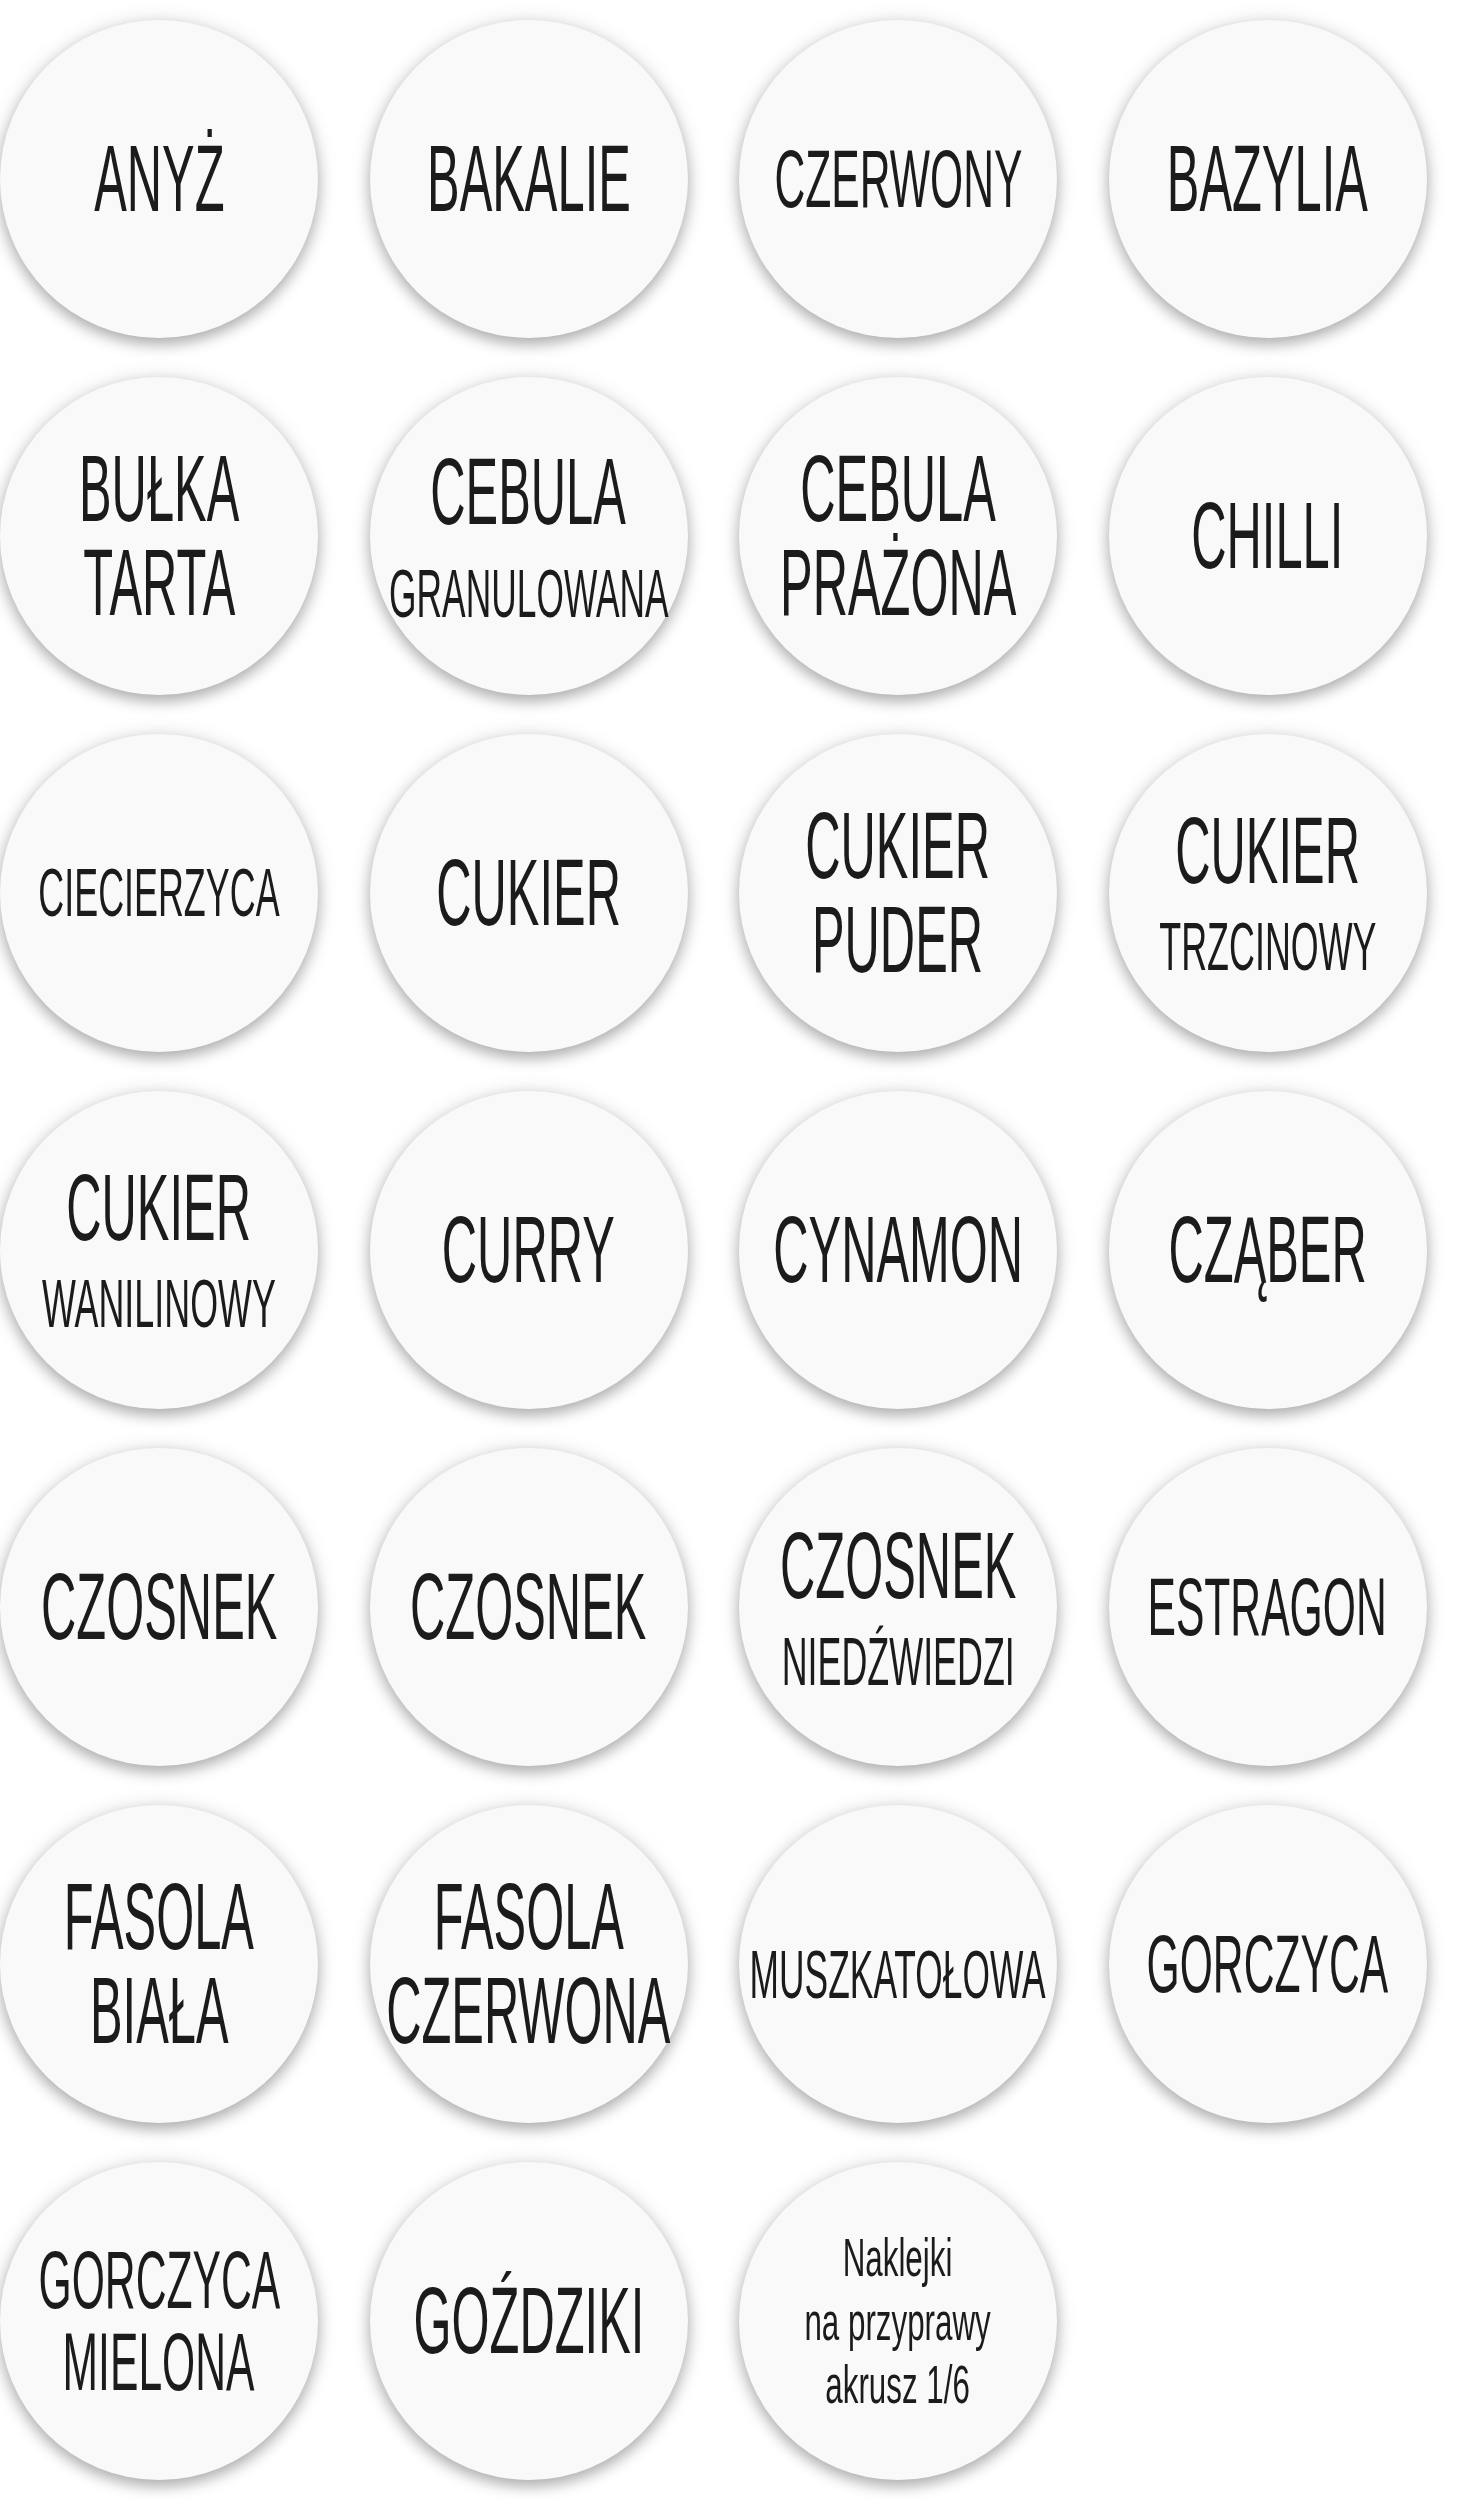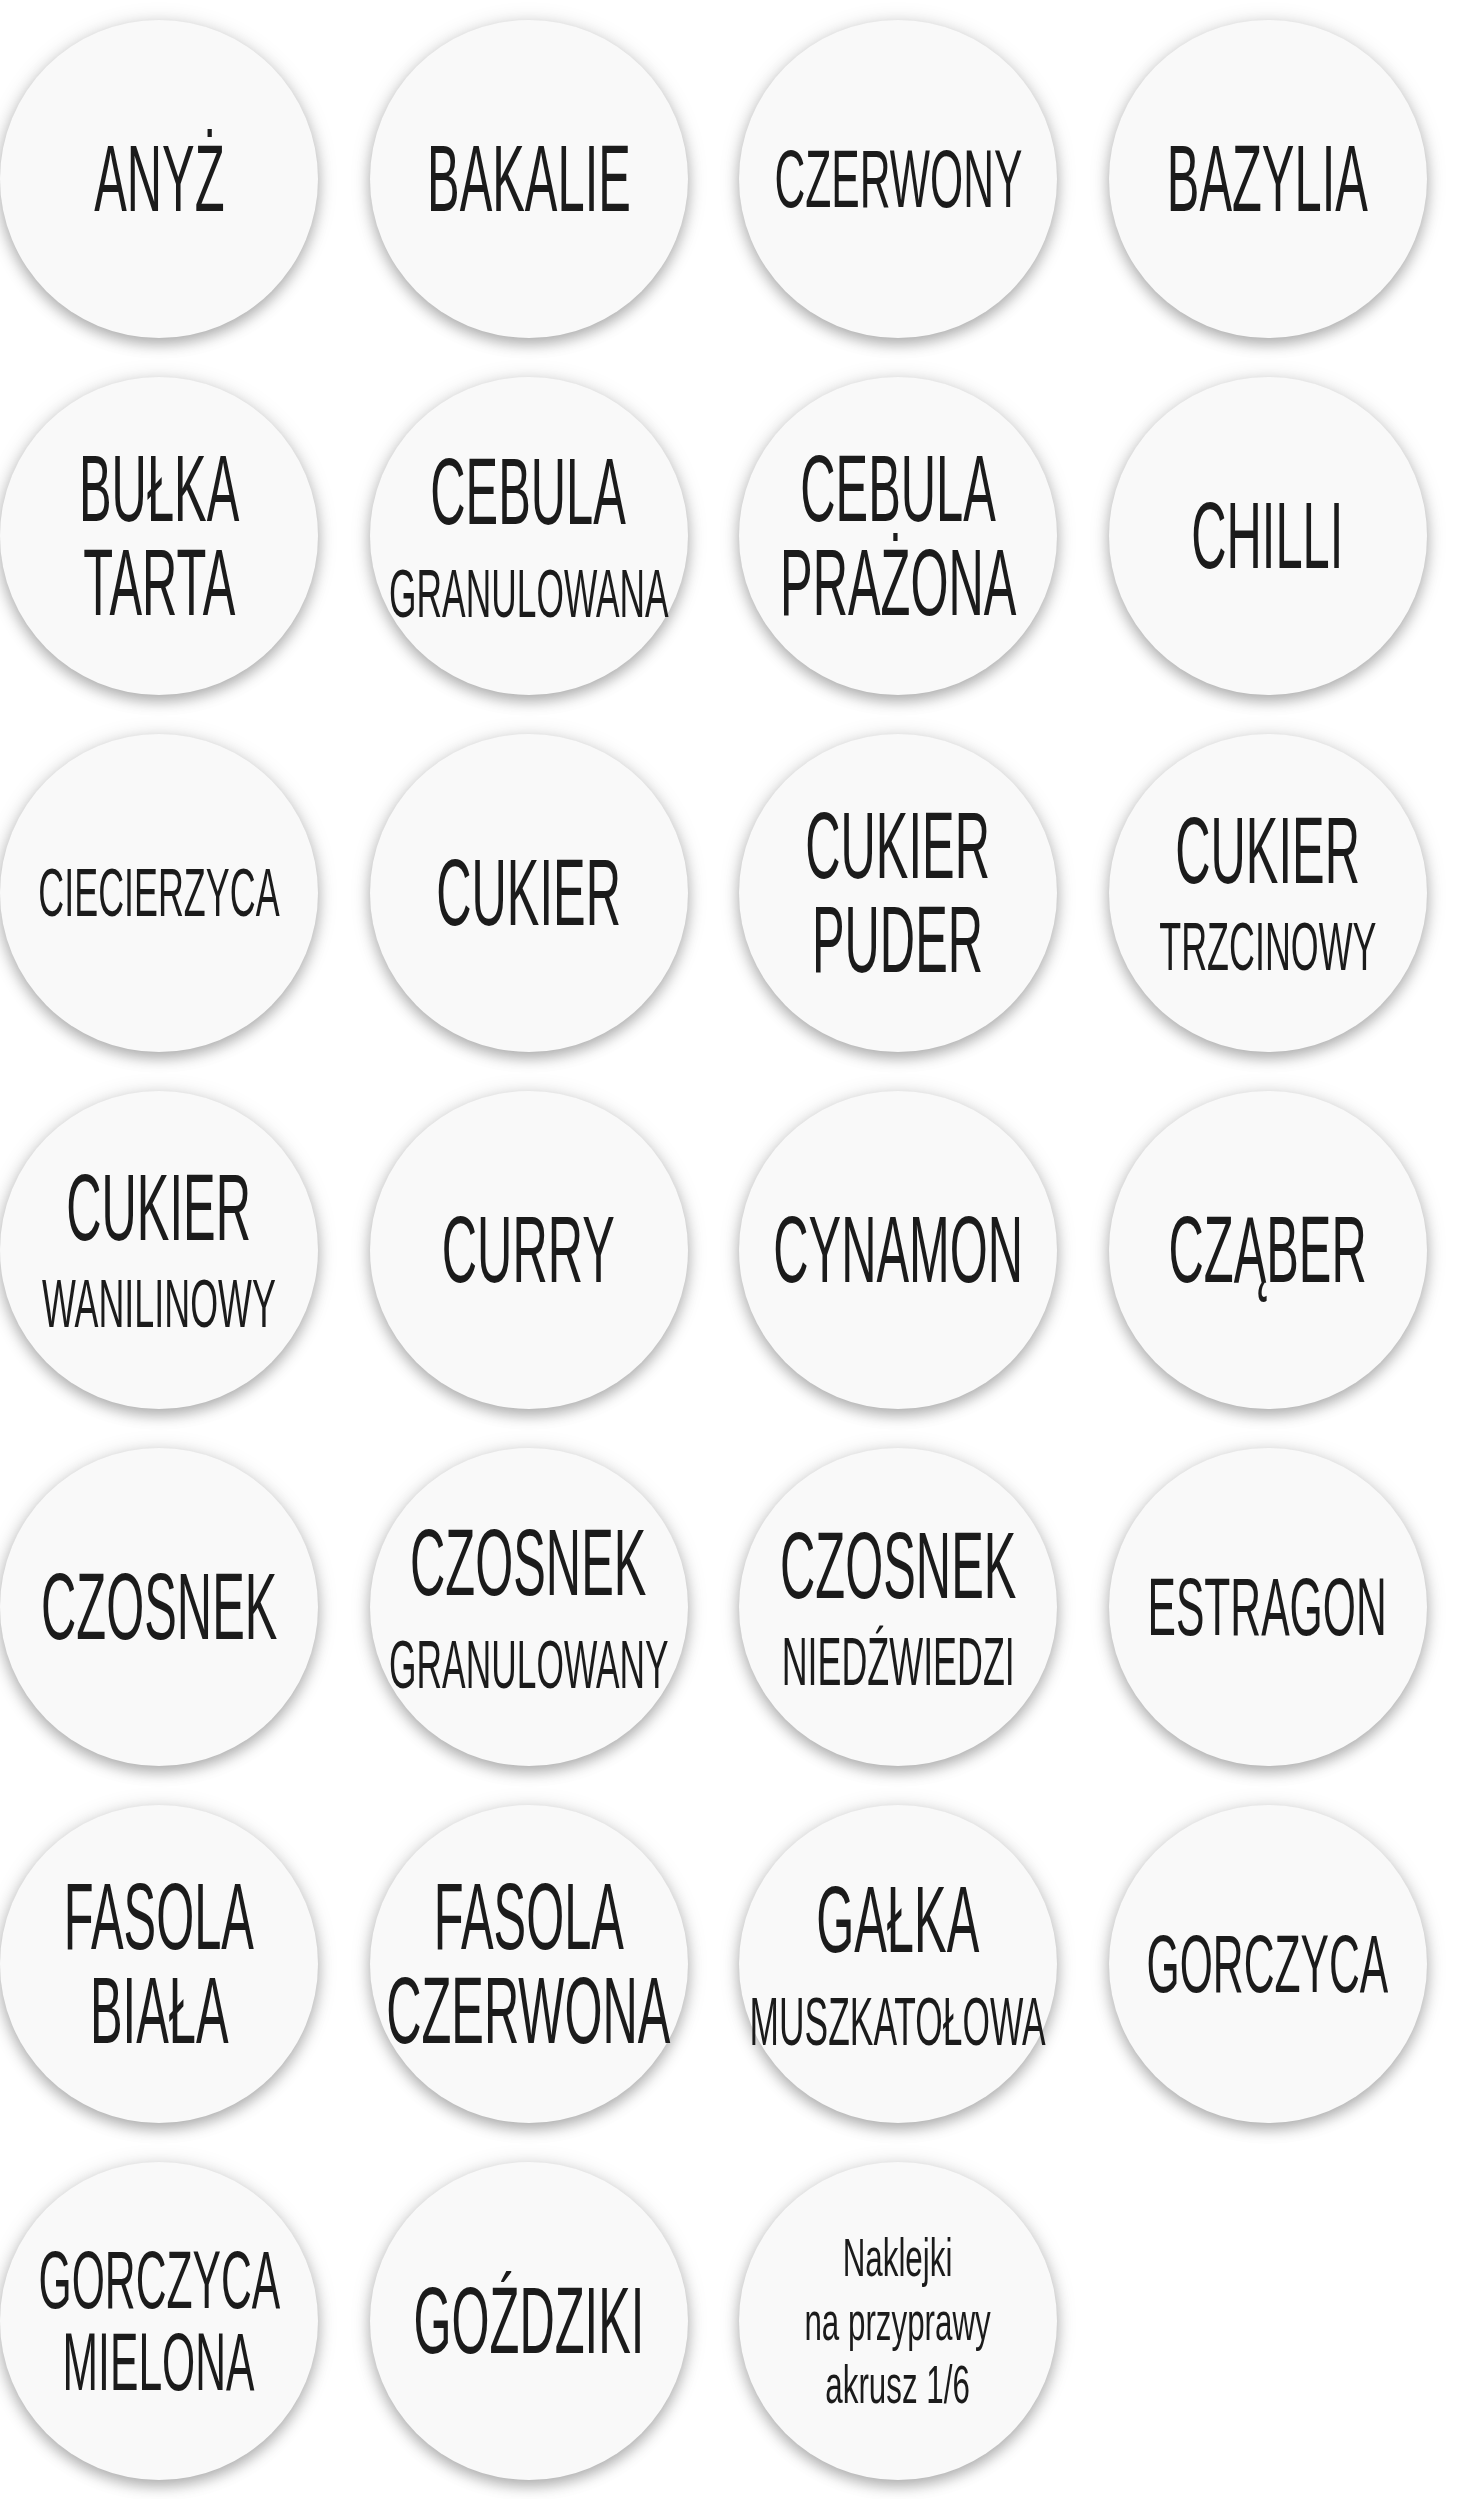--- a/index.html
+++ b/index.html
@@ -155,21 +155,20 @@
   </div>
 
   <div class="cell">
     <div class="circle">
       <div class="line xl"><span class="cond">CZOSNEK</span></div>
     </div>
   </div>
   <div class="cell">
     <div class="circle">
       <div class="line xl"><span class="cond">CZOSNEK</span></div>
-      <div class="line sm sub-sm"><span class="cond">GRANULOWANY</span></div>
     </div>
   </div>
   <div class="cell">
     <div class="circle">
       <div class="line xl"><span class="cond">CZOSNEK</span></div>
       <div class="line md sub-md"><span class="cond">NIEDŹWIEDZI</span></div>
     </div>
   </div>
   <div class="cell">
     <div class="circle">
@@ -184,21 +183,20 @@
     </div>
   </div>
   <div class="cell">
     <div class="circle">
       <div class="line xl"><span class="cond">FASOLA</span></div>
       <div class="line xl gap"><span class="cond">CZERWONA</span></div>
     </div>
   </div>
   <div class="cell">
     <div class="circle">
-      <div class="line xl"><span class="cond">GAŁKA</span></div>
       <div class="line sm sub-sm"><span class="cond">MUSZKATOŁOWA</span></div>
     </div>
   </div>
   <div class="cell">
     <div class="circle">
       <div class="line lg"><span class="cond">GORCZYCA</span></div>
     </div>
   </div>
 
   <div class="cell">

